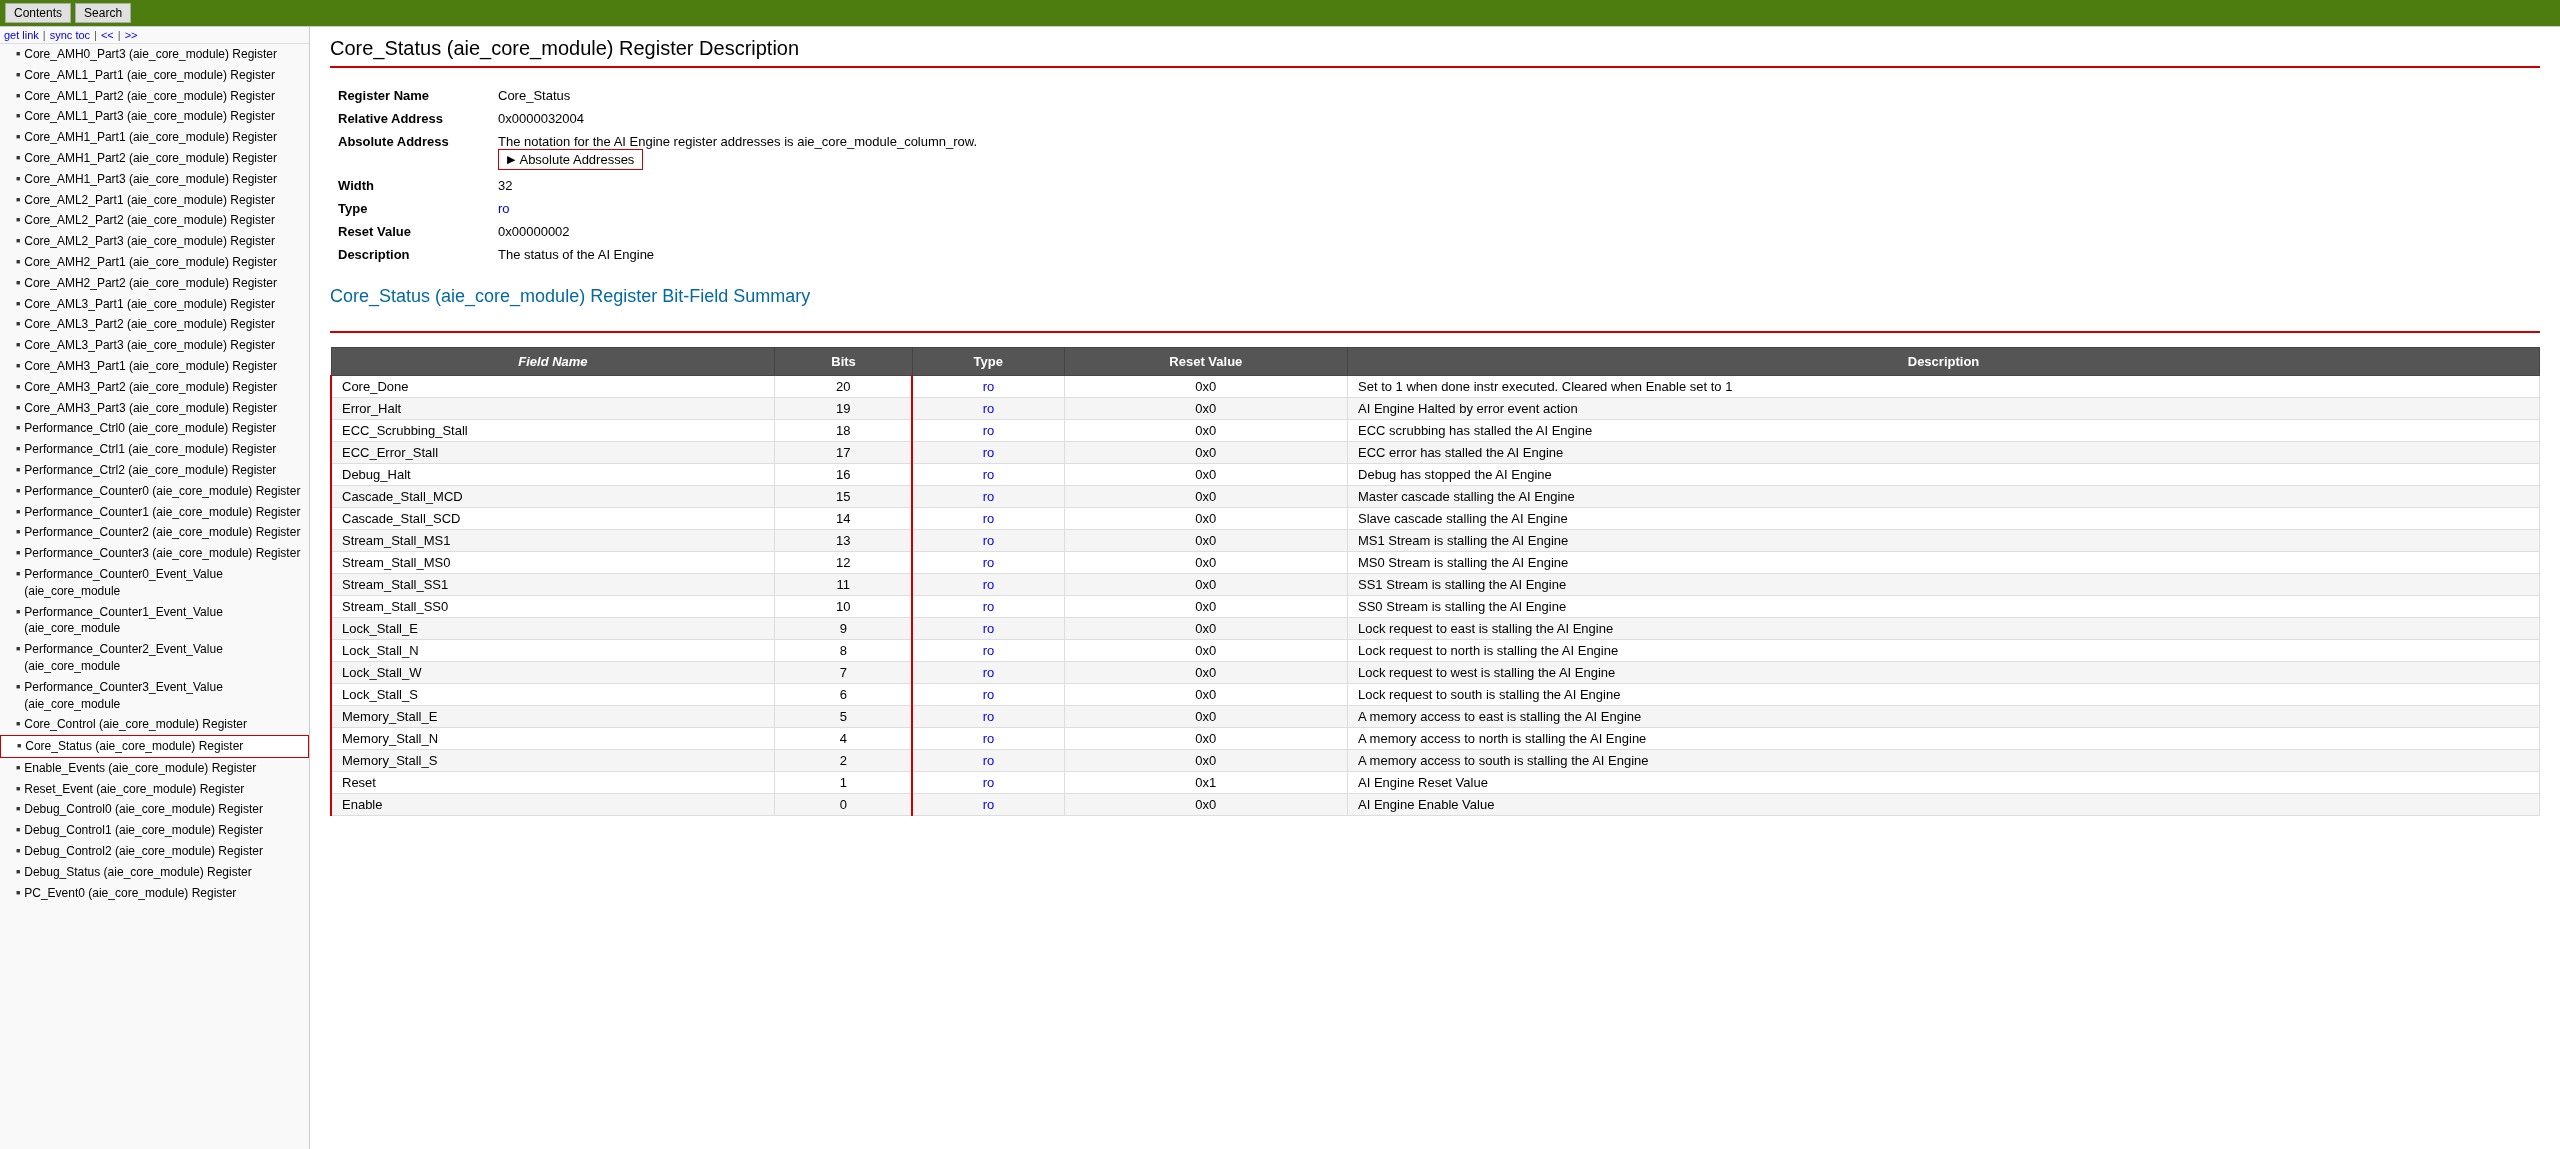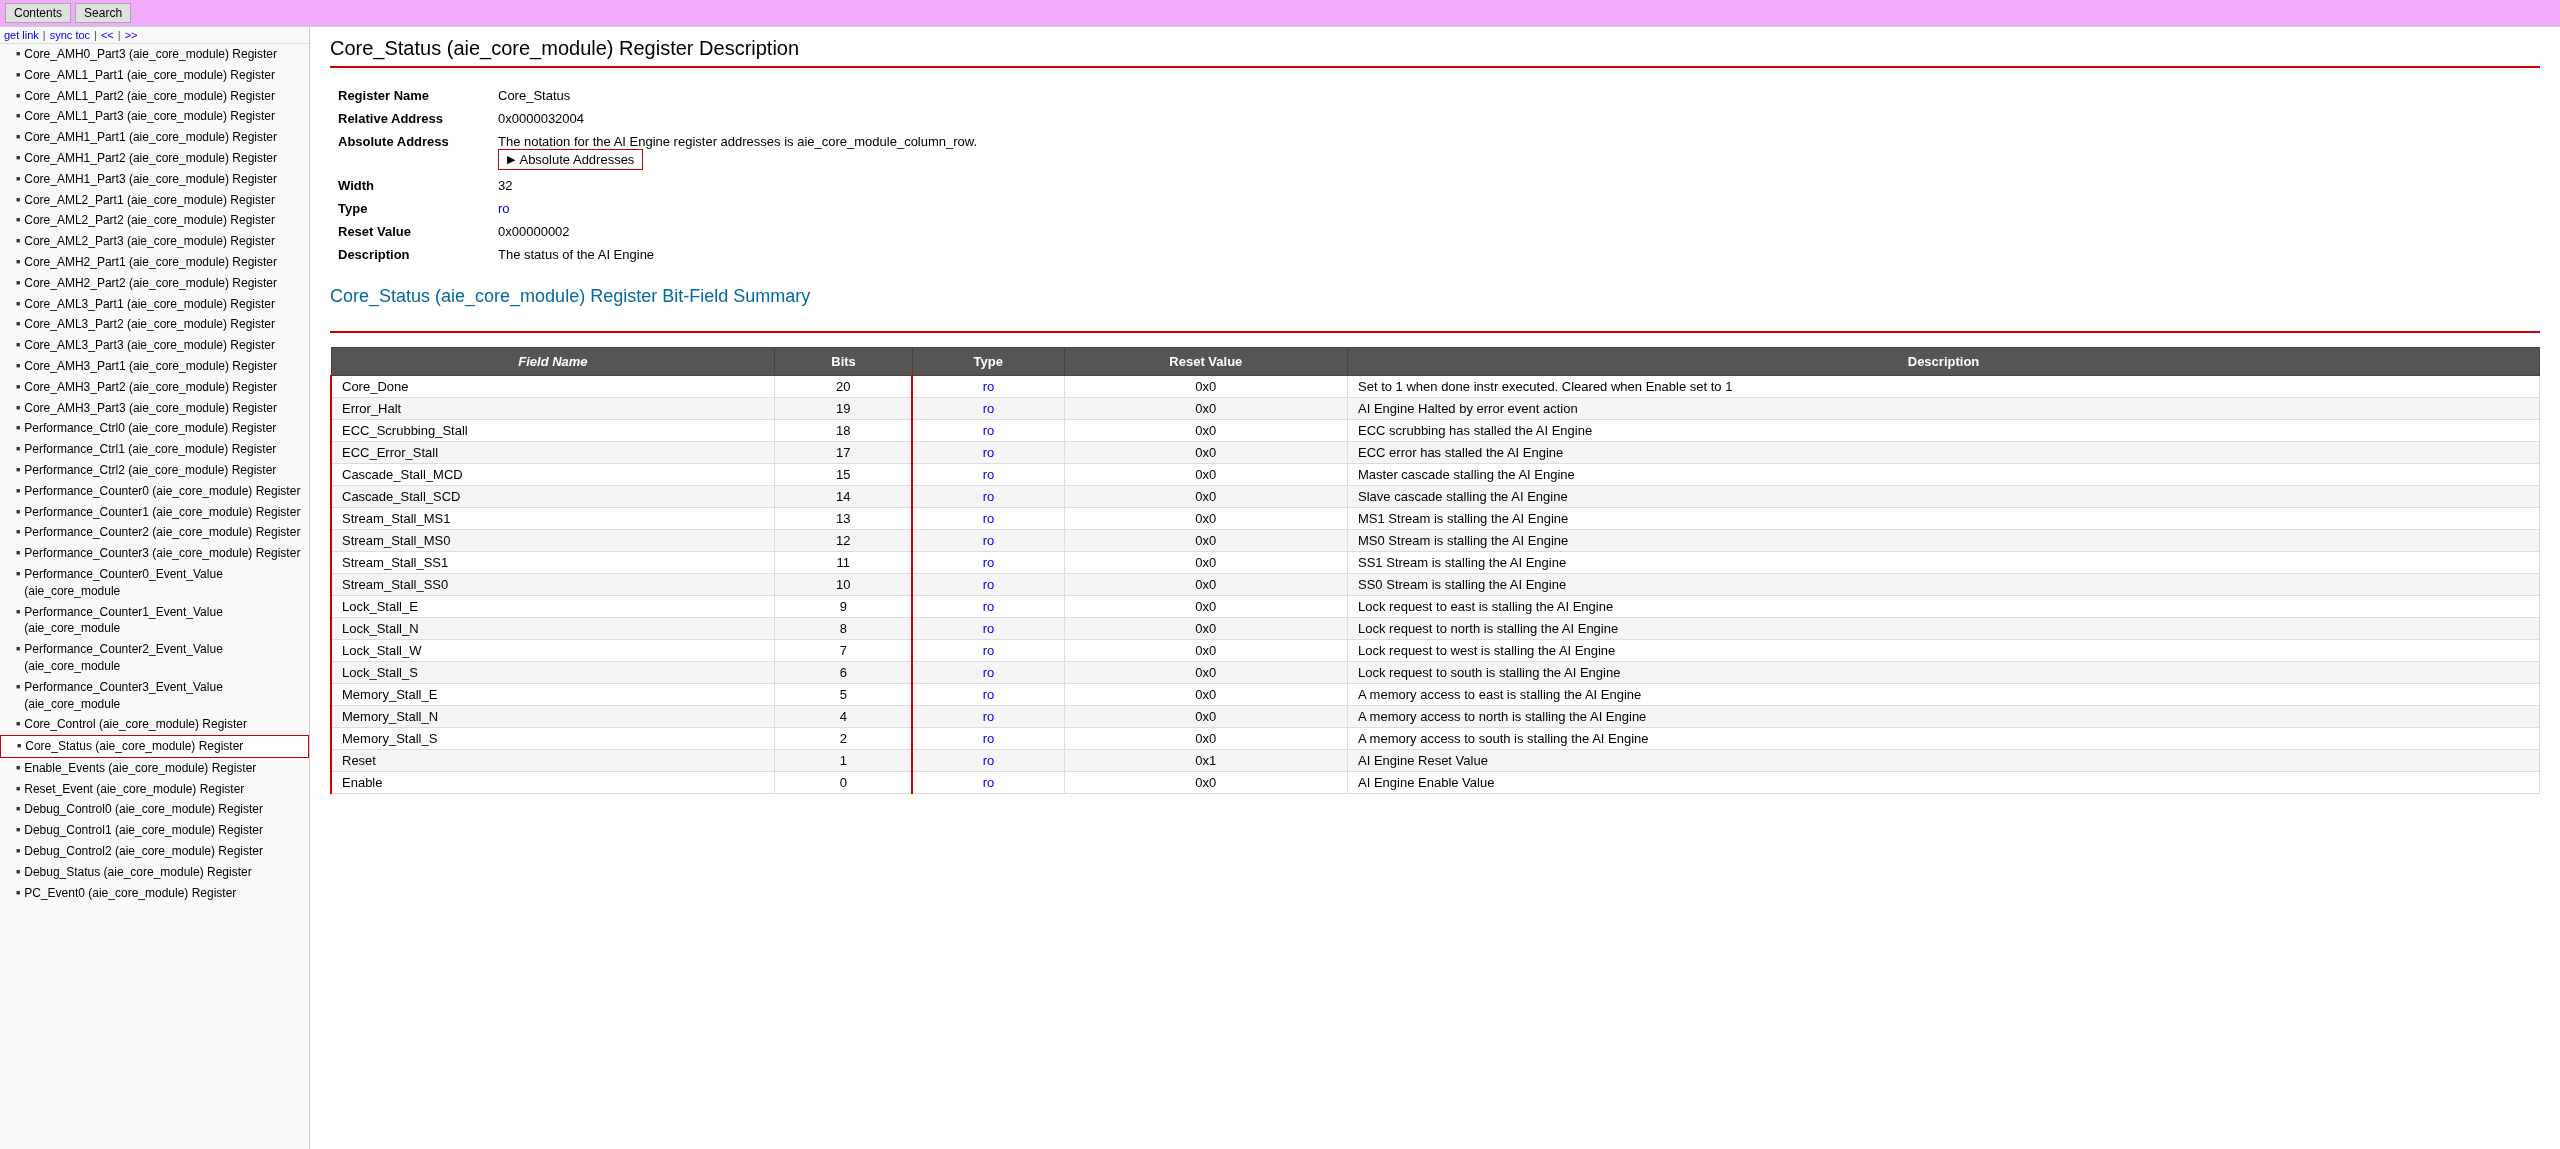--- a/index.html
+++ b/index.html
@@ -5,21 +5,21 @@
     * { box-sizing: border-box; margin: 0; padding: 0; }
     body { font-family: Arial, sans-serif; font-size: 13px; background: #fff; display: flex; flex-direction: column; height: 100vh; overflow: hidden; }
 
     
     .top-toolbar {
       display: flex;
       align-items: center;
       border-bottom: 1px solid #ccc;
       padding: 3px 5px;
       gap: 4px;
-      background: #f0abfc;
+      background: #4d7c0f;
     }
     .top-toolbar button {
       padding: 2px 8px;
       font-size: 12px;
       background: #e0e0e0;
       border: 1px solid #aaa;
       cursor: pointer;
     }
 
     
@@ -299,20 +299,27 @@
             <td>ECC scrubbing has stalled the AI Engine</td>
           </tr>
           <tr>
             <td>ECC_Error_Stall</td>
             <td>17</td>
             <td><a href="#" class="type-link">ro</a></td>
             <td>0x0</td>
             <td>ECC error has stalled the AI Engine</td>
           </tr>
           <tr>
+            <td>Debug_Halt</td>
+            <td>16</td>
+            <td><a href="#" class="type-link">ro</a></td>
+            <td>0x0</td>
+            <td>Debug has stopped the AI Engine</td>
+          </tr>
+          <tr>
             <td>Cascade_Stall_MCD</td>
             <td>15</td>
             <td><a href="#" class="type-link">ro</a></td>
             <td>0x0</td>
             <td>Master cascade stalling the AI Engine</td>
           </tr>
           <tr>
             <td>Cascade_Stall_SCD</td>
             <td>14</td>
             <td><a href="#" class="type-link">ro</a></td>

